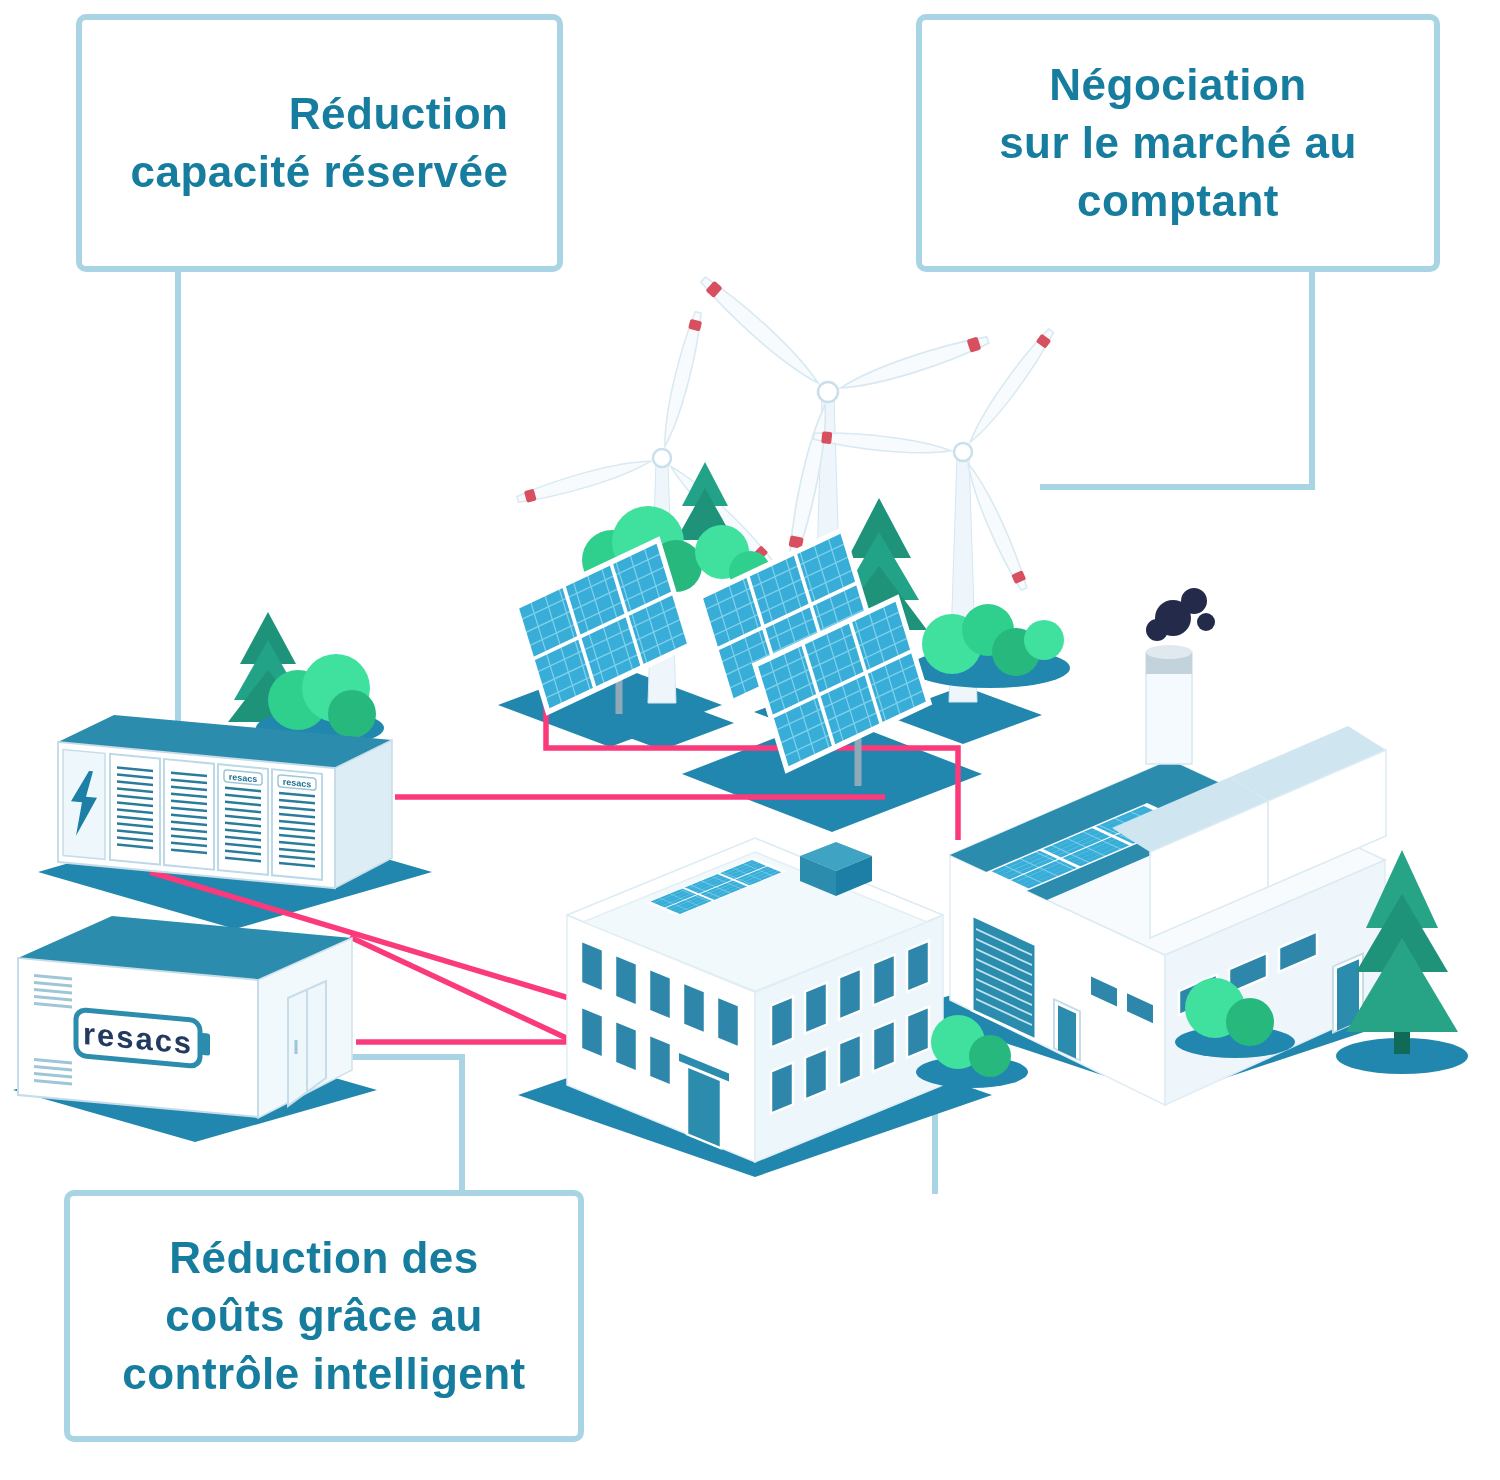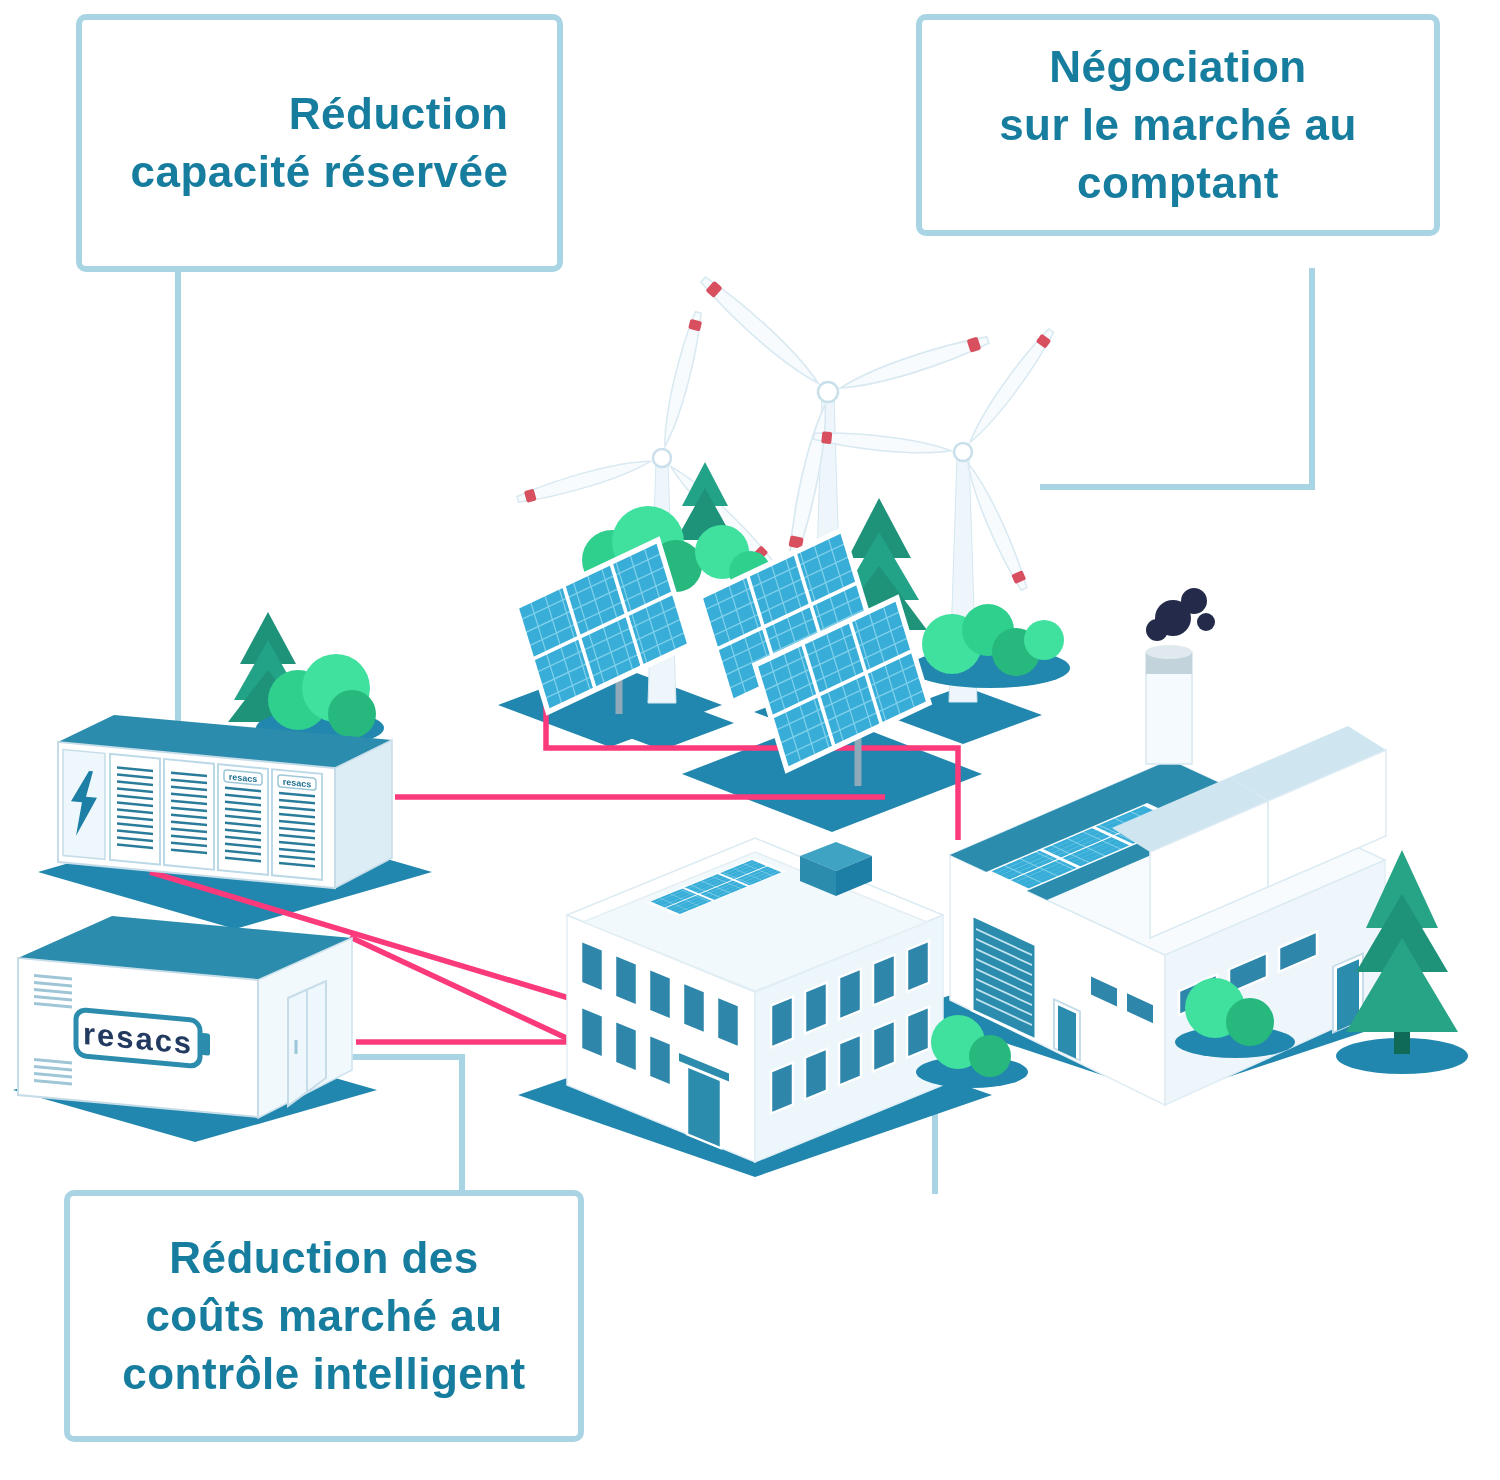--- a/index.html
+++ b/index.html
@@ -6,21 +6,21 @@
   .canvas{position:relative;width:1500px;height:1480px;background:#ffffff;overflow:hidden;
           font-family:"Liberation Sans",sans-serif;}
   .scene{position:absolute;inset:0;}
   .scene svg{display:block;}
   svg text{font-family:"Liberation Sans",sans-serif;}
   .callout{position:absolute;background:#ffffff;border:6px solid #a8d4e4;border-radius:10px;
            display:flex;align-items:center;justify-content:center;text-align:center;
            color:#177d9f;font-weight:700;font-size:44px;line-height:1.32;
            letter-spacing:.5px;white-space:pre-line;z-index:2;padding:0 8px;box-sizing:border-box;}
   .callout-tl{left:76px;top:14px;width:487px;height:258px;text-align:right;}
-  .callout-tr{left:916px;top:14px;width:524px;height:222px;}
+  .callout-tr{left:916px;top:14px;width:524px;height:258px;}
   .callout-bl{left:64px;top:1190px;width:520px;height:252px;}
   .callout-br{left:916px;top:1190px;width:524px;height:252px;}
 </style>
 </head>
 <body>
 
 <div class="canvas">
 
   <div class="scene">
     <svg width="1500" height="1480" viewBox="0 0 1500 1480" xmlns="http://www.w3.org/2000/svg">
@@ -294,17 +294,17 @@
     <span>Réduction
 capacité réservée</span>
   </div>
   <div class="callout callout-tr">
     <span>Négociation
 sur le marché au
 comptant</span>
   </div>
   <div class="callout callout-bl">
     <span>Réduction des
-coûts marché au
+coûts grâce au
 contrôle intelligent</span>
   </div>
 
 </div>
 
 </body></html>

